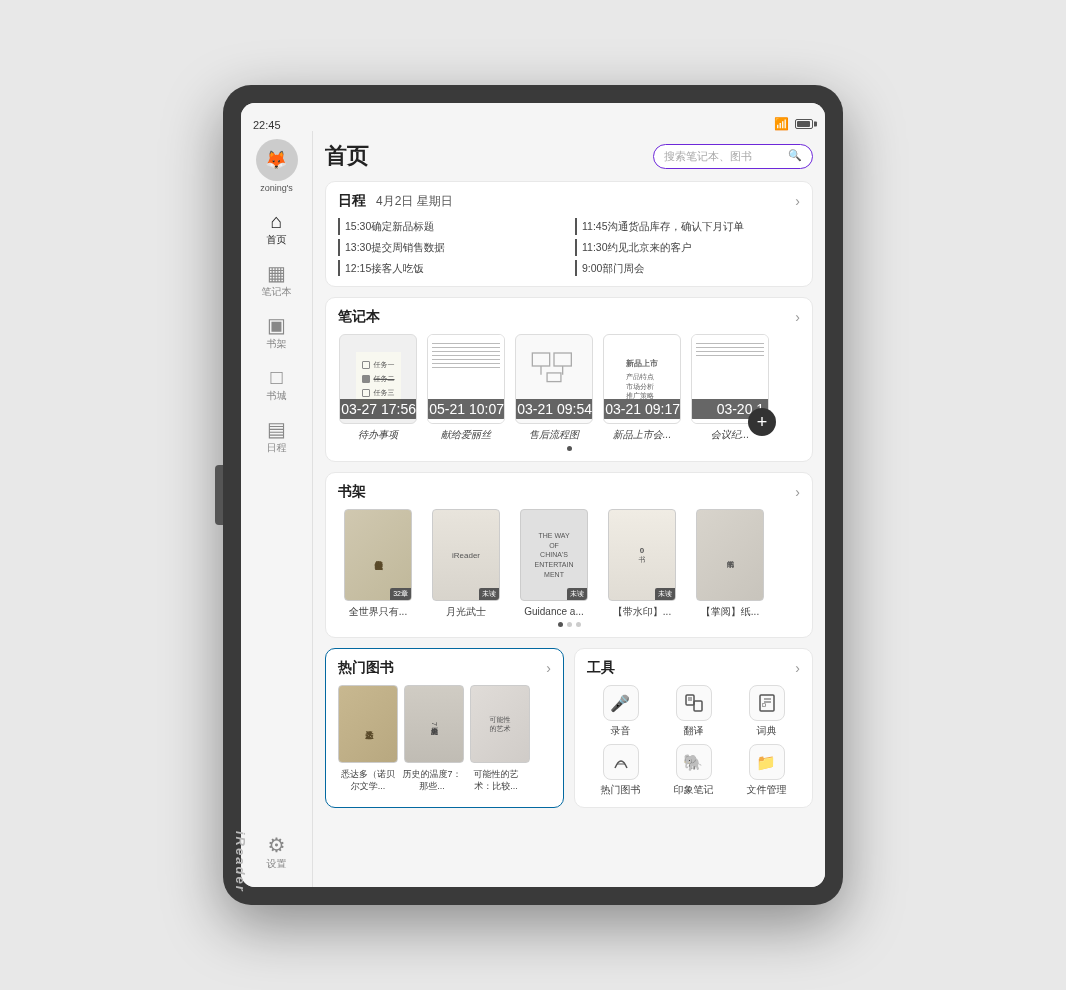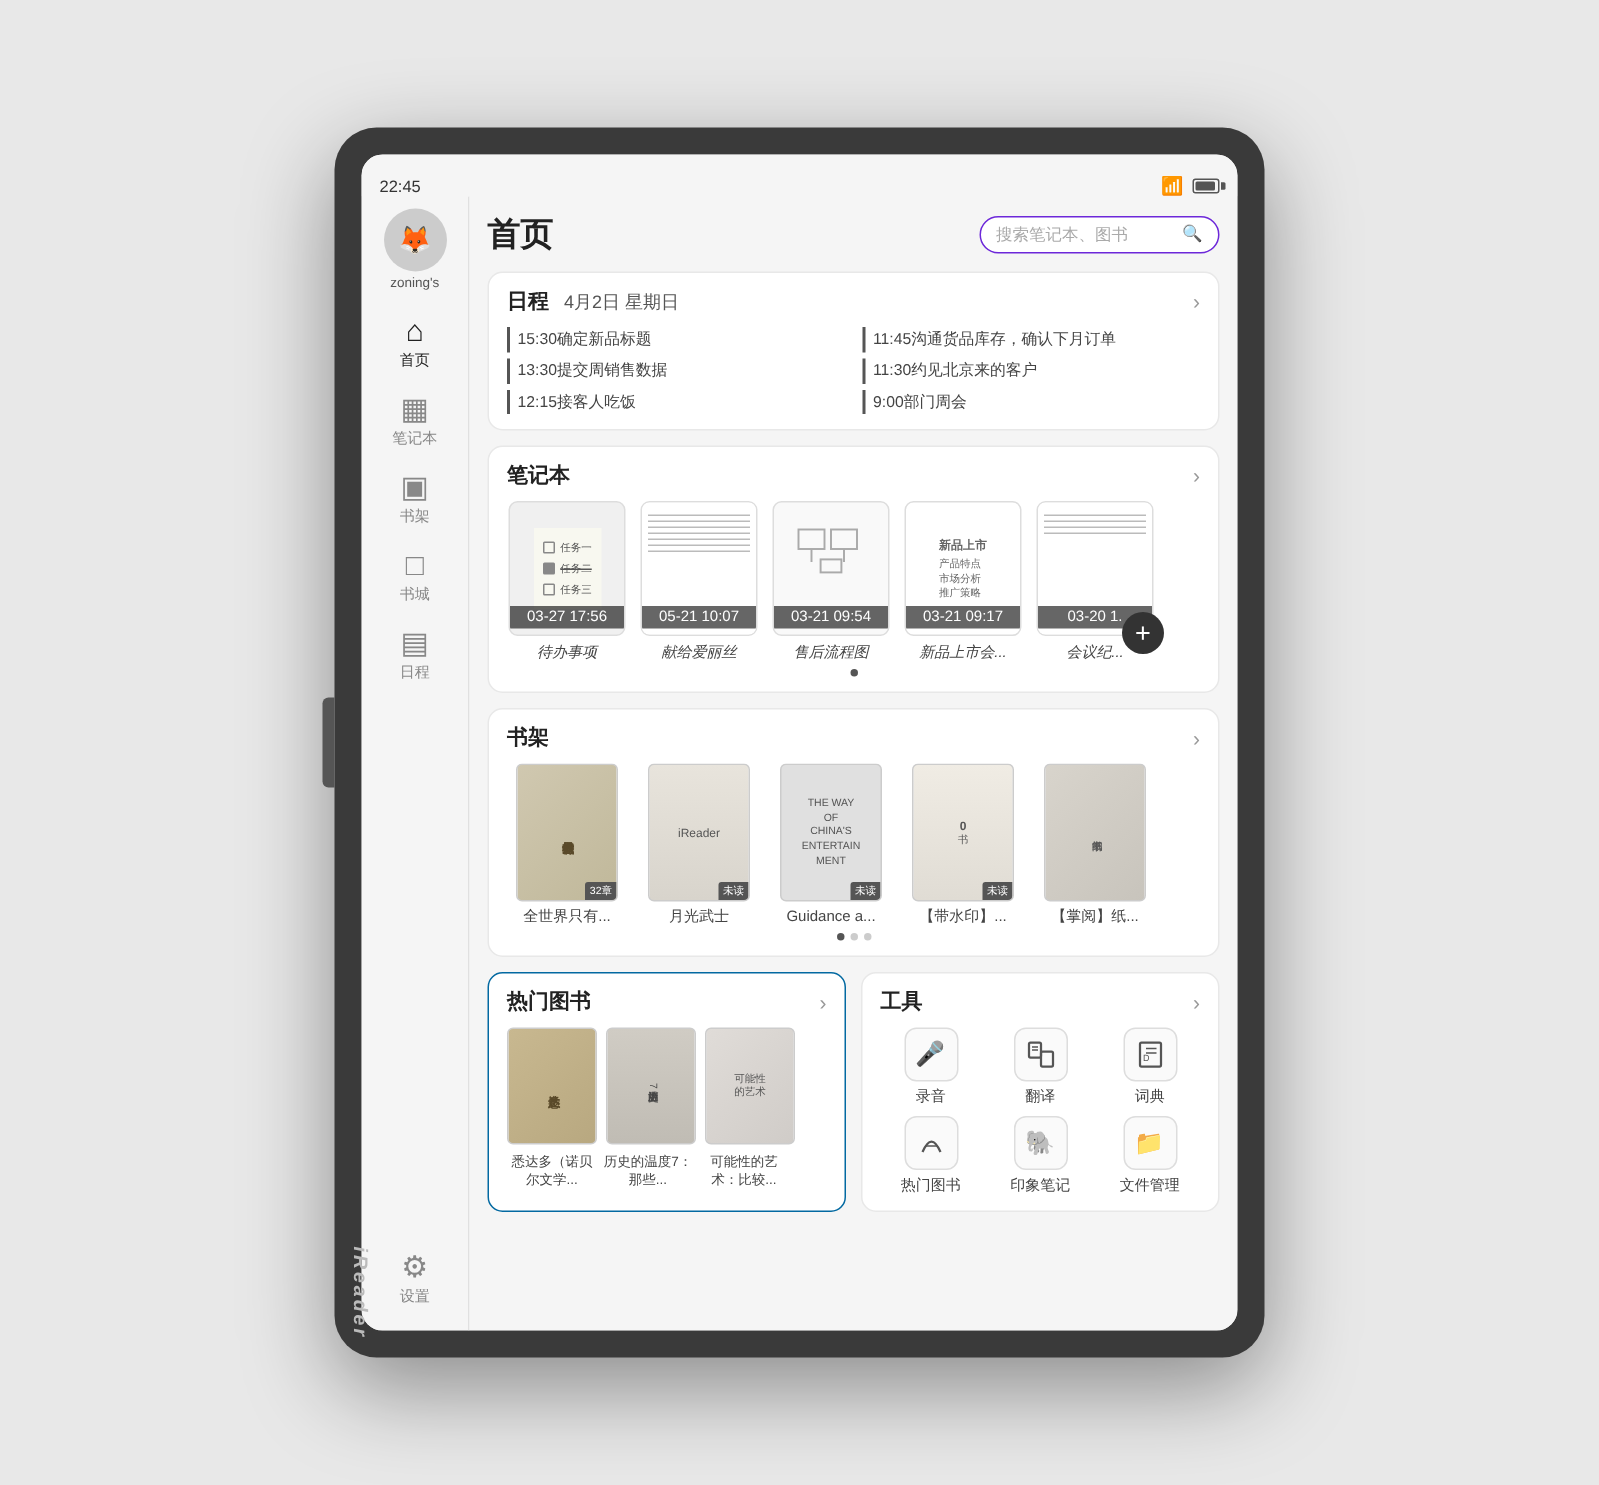--- a/index.html
+++ b/index.html
@@ -201,22 +201,22 @@
       align-items: center;
       justify-content: center;
     }
     .notebook-thumb-label {
       position: absolute;
       bottom: 4px;
       left: 0;
       right: 0;
       background: rgba(0,0,0,0.6);
       color: #fff;
-      font-size: 10px;
-      text-align: center;
+      font-size: 14px;
+      text-align: right;
       padding: 2px 0;
     }
     .notebook-name {
       font-size: 10px;
       color: #444;
       text-align: center;
       font-style: italic;
     }
     .add-btn {
       width: 28px;

